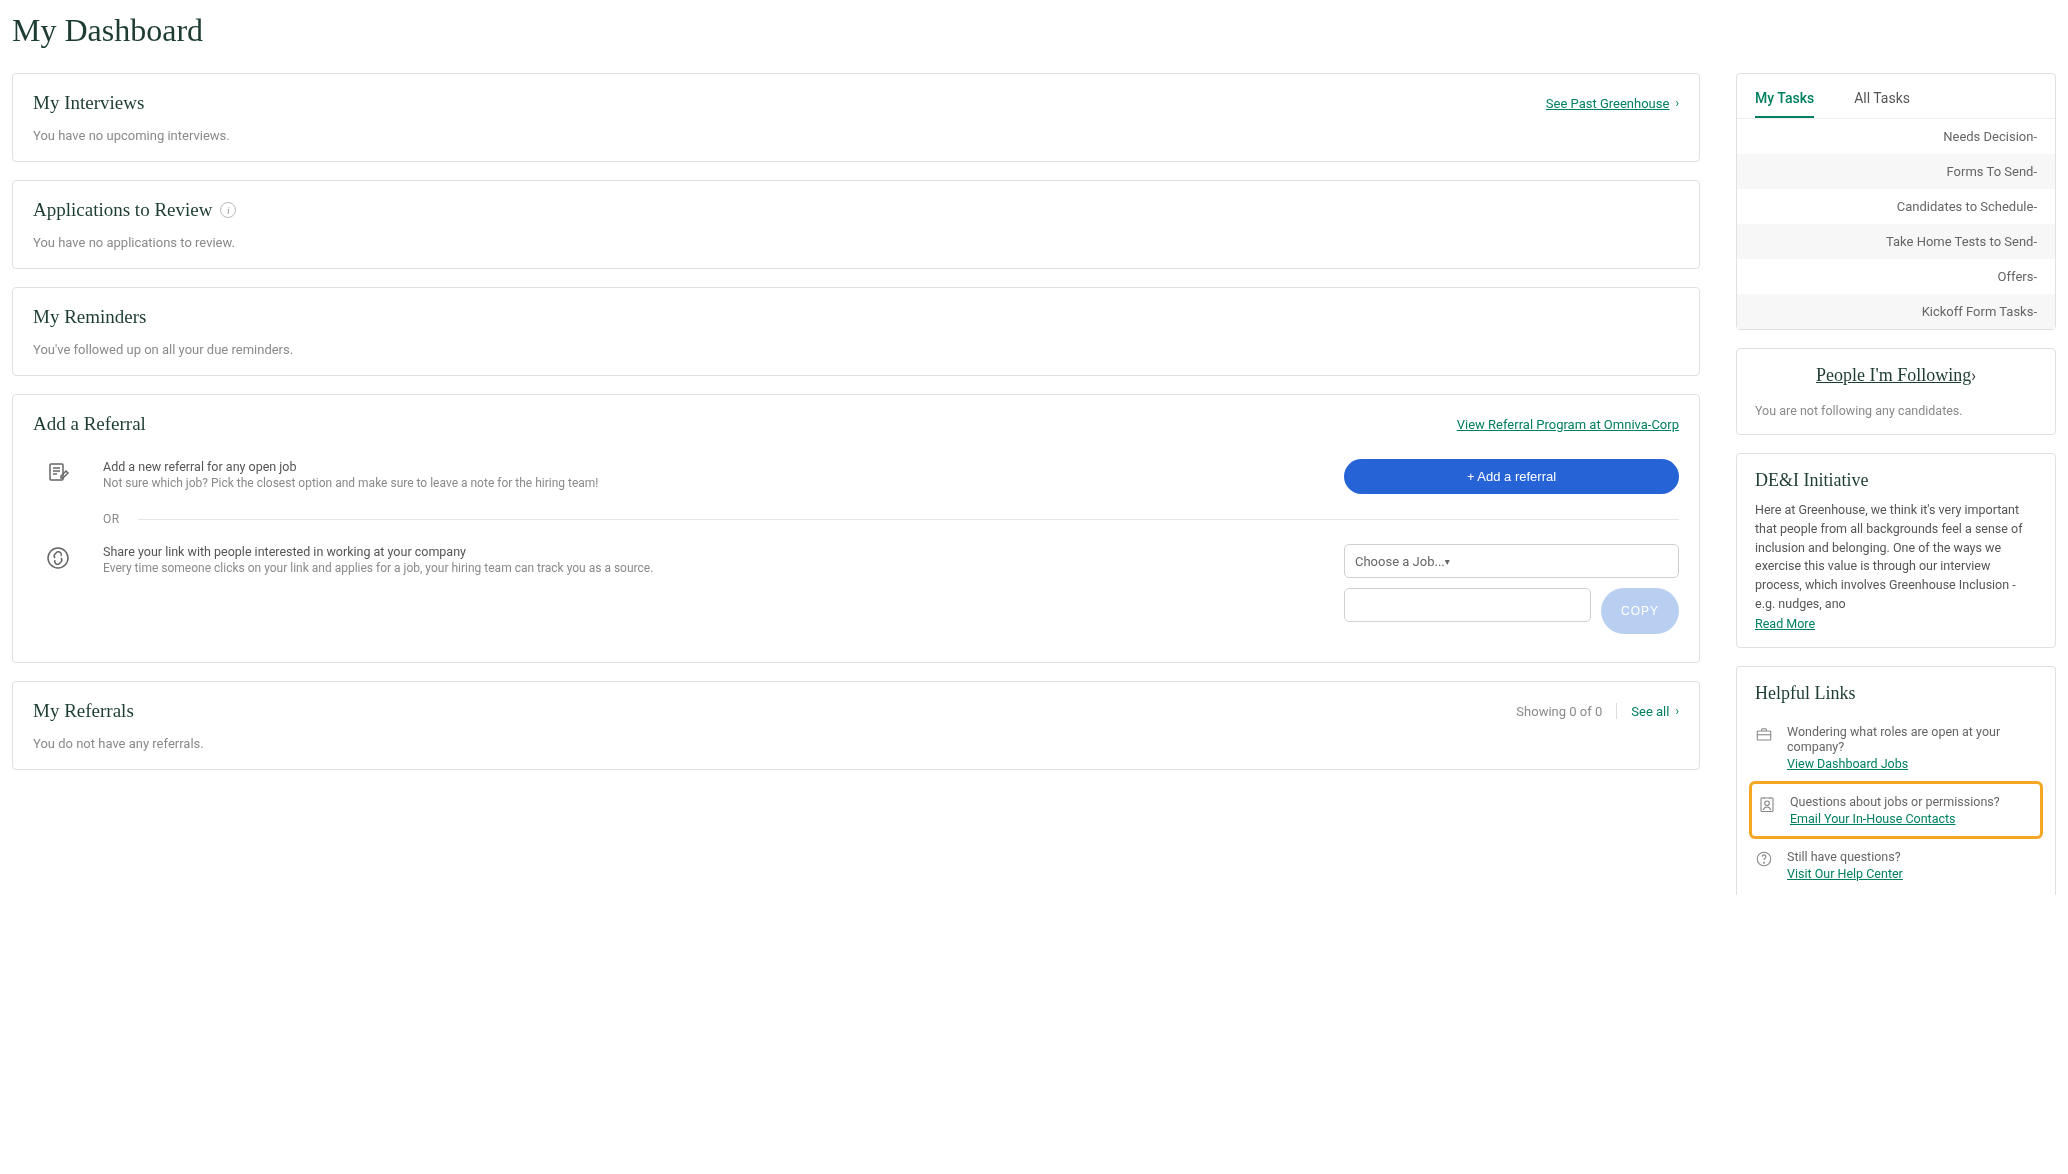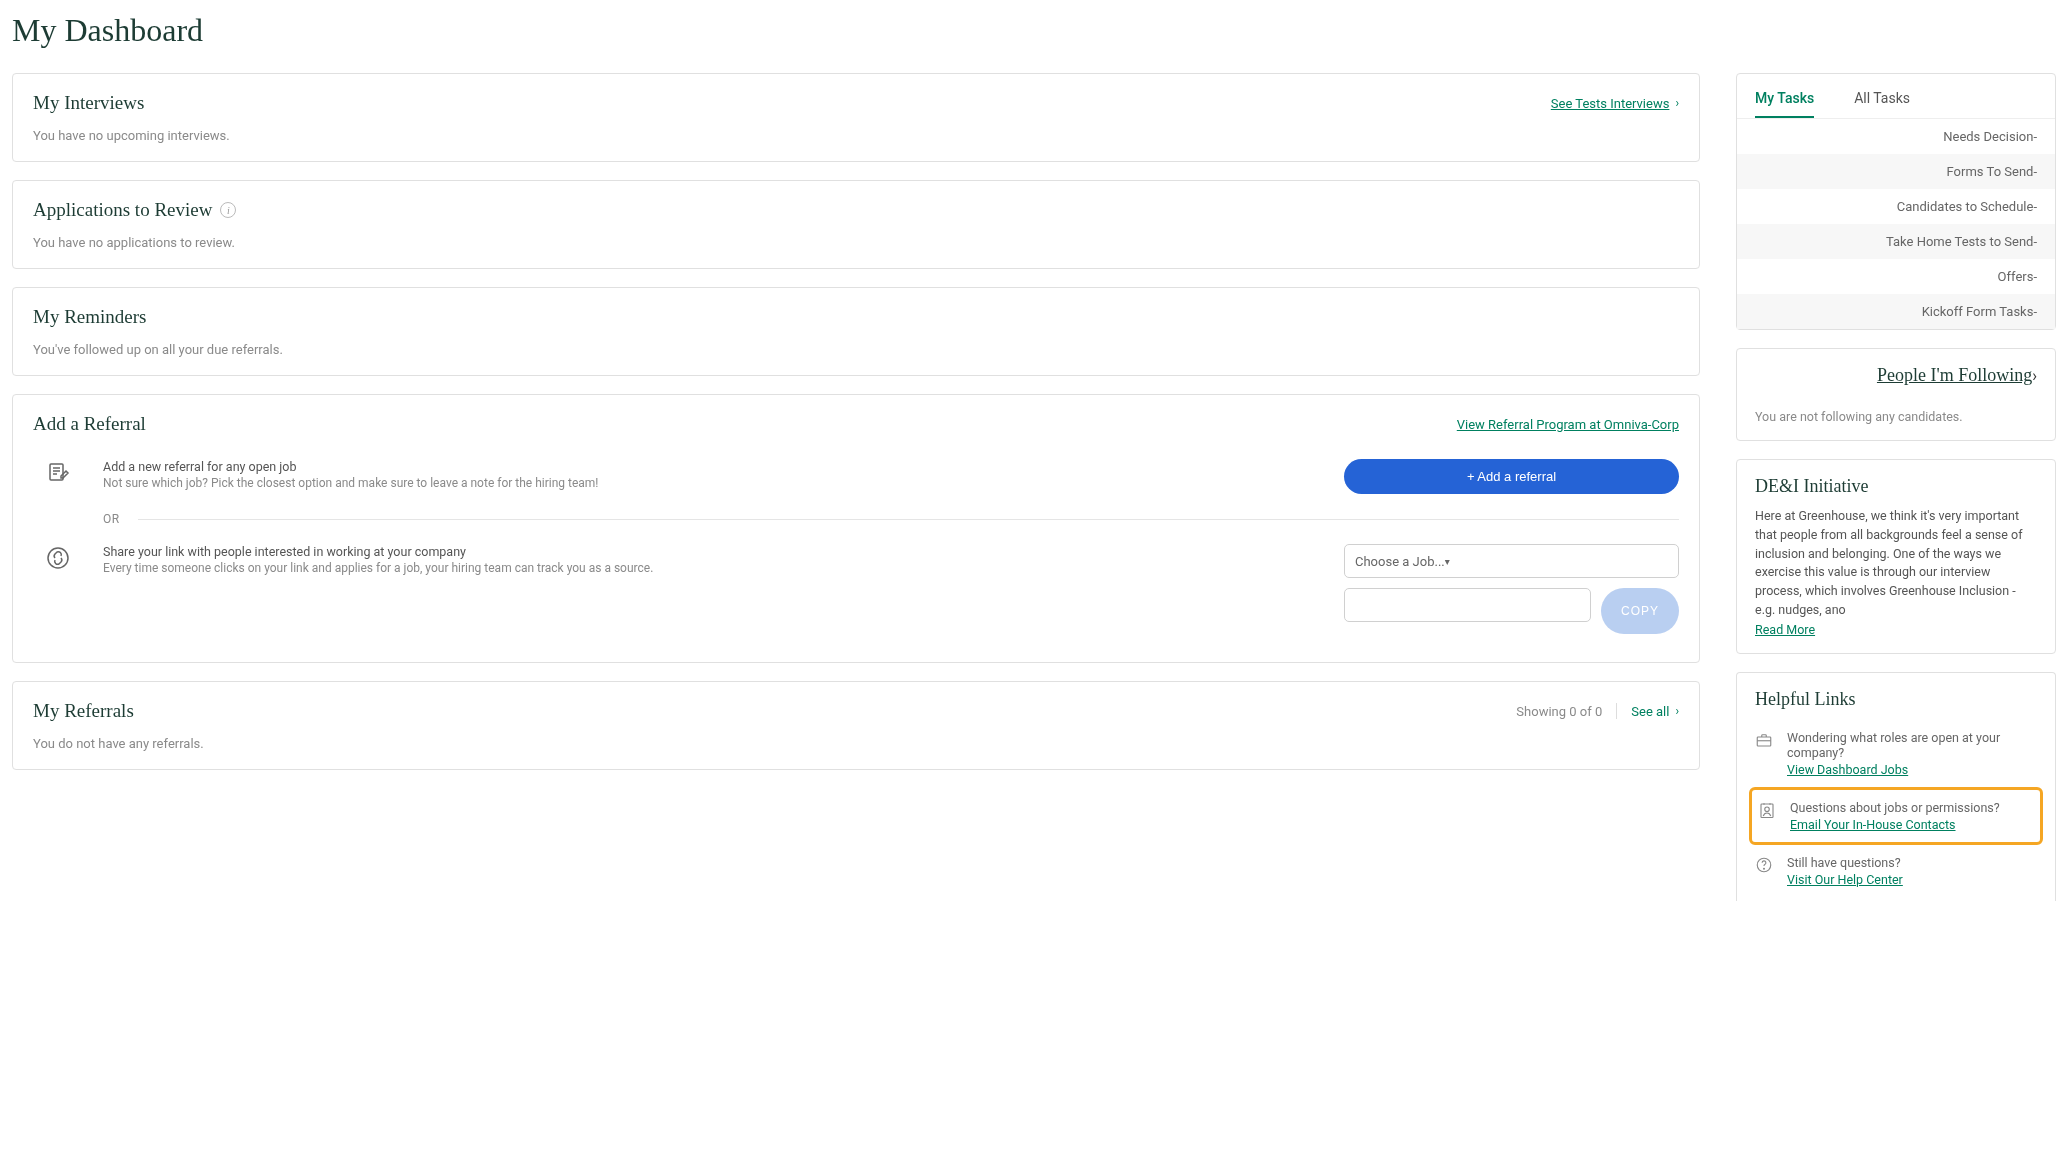--- a/index.html
+++ b/index.html
@@ -184,23 +184,23 @@
     justify-content: flex-end;
     align-items: center;
     padding: 10px 18px;
     font-size: 13px;
     color: #666;
   }
   .task-row.alt { background: #f7f7f7; }
   .side-pad { padding: 16px 18px; }
   .pf-header {
     display: flex;
-    justify-content: flex-end;
-    align-items: center;
-    margin-bottom: 23px;
+    justify-content: center;
+    align-items: center;
+    margin-bottom: 17px;
   }
   .pf-title {
     font-family: Georgia, 'Times New Roman', serif;
     font-size: 18px;
     color: #1d3c34;
     text-decoration: underline;
     cursor: pointer;
   }
   .pf-chevron { font-size: 16px; color: #333; cursor: pointer; }
   .side-h {
@@ -240,42 +240,42 @@
 
 <h1 class="page-title">My Dashboard</h1>
 
 <div class="layout">
   <div class="main-col">
 
     <div class="card">
       <div class="card-header">
         <div class="card-title">My Interviews</div>
         <span class="link-row">
-          <span class="link">See Tests Interviews</span>
+          <span class="link">See Past Greenhouse</span>
           <span class="chevron-right">›</span>
         </span>
       </div>
       <div class="empty-text">You have no upcoming interviews.</div>
     </div>
 
     <div class="card">
       <div class="card-header">
         <div class="card-title">
           <span>Applications to Review</span>
           <span class="info-icon">i</span>
         </div>
       </div>
       <div class="empty-text">You have no applications to review.</div>
     </div>
 
     <div class="card">
       <div class="card-header">
         <div class="card-title">My Reminders</div>
       </div>
-      <div class="empty-text">You've followed up on all your due referrals.</div>
+      <div class="empty-text">You've followed up on all your due reminders.</div>
     </div>
 
     <div class="card">
       <div class="card-header">
         <div class="card-title">Add a Referral</div>
         <span class="link">View Referral Program at Omniva-Corp</span>
       </div>
 
       <div class="referral-row">
         <div class="ref-icon">

